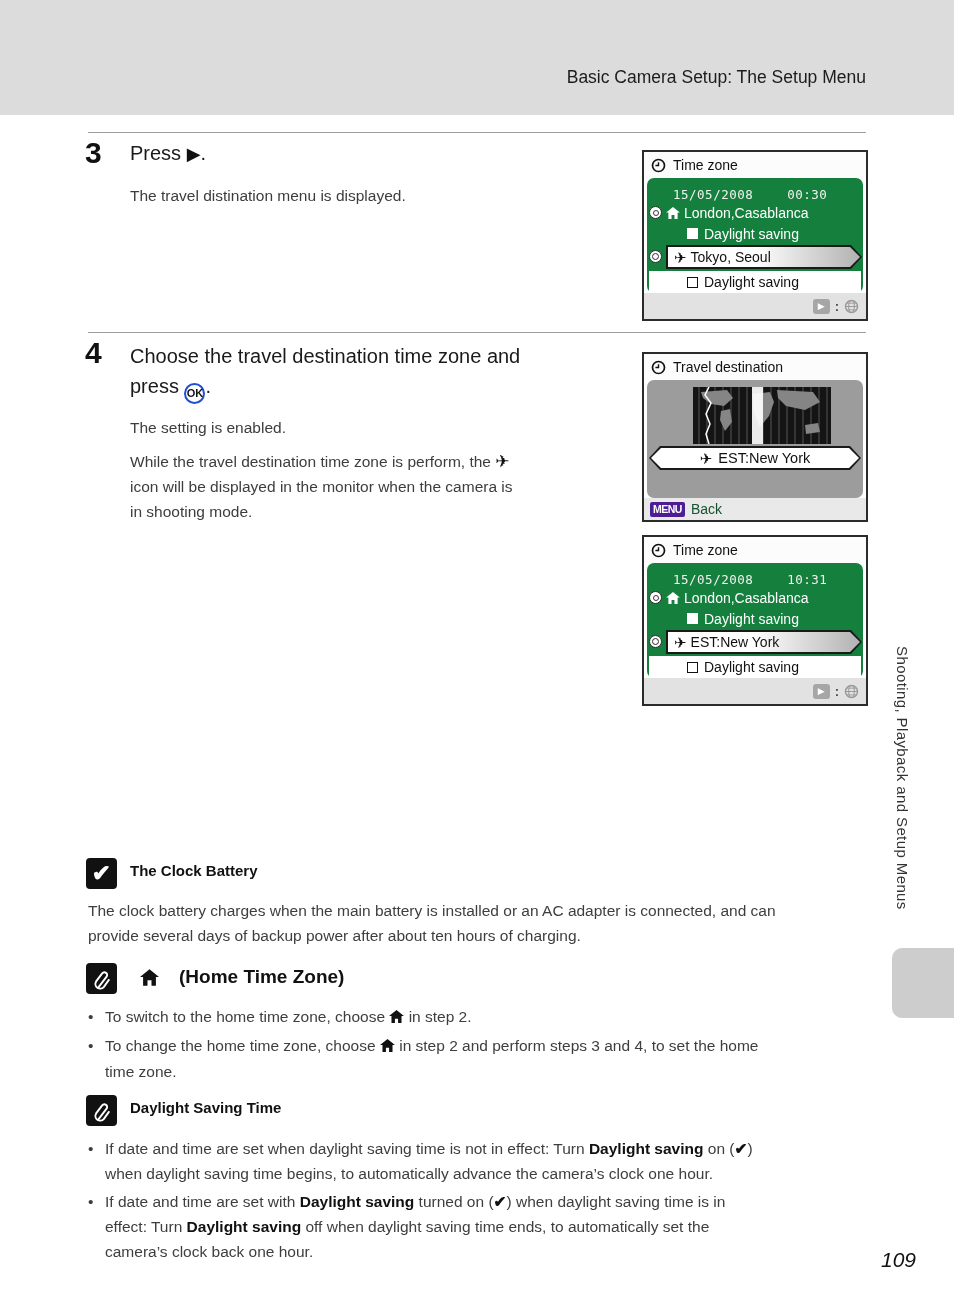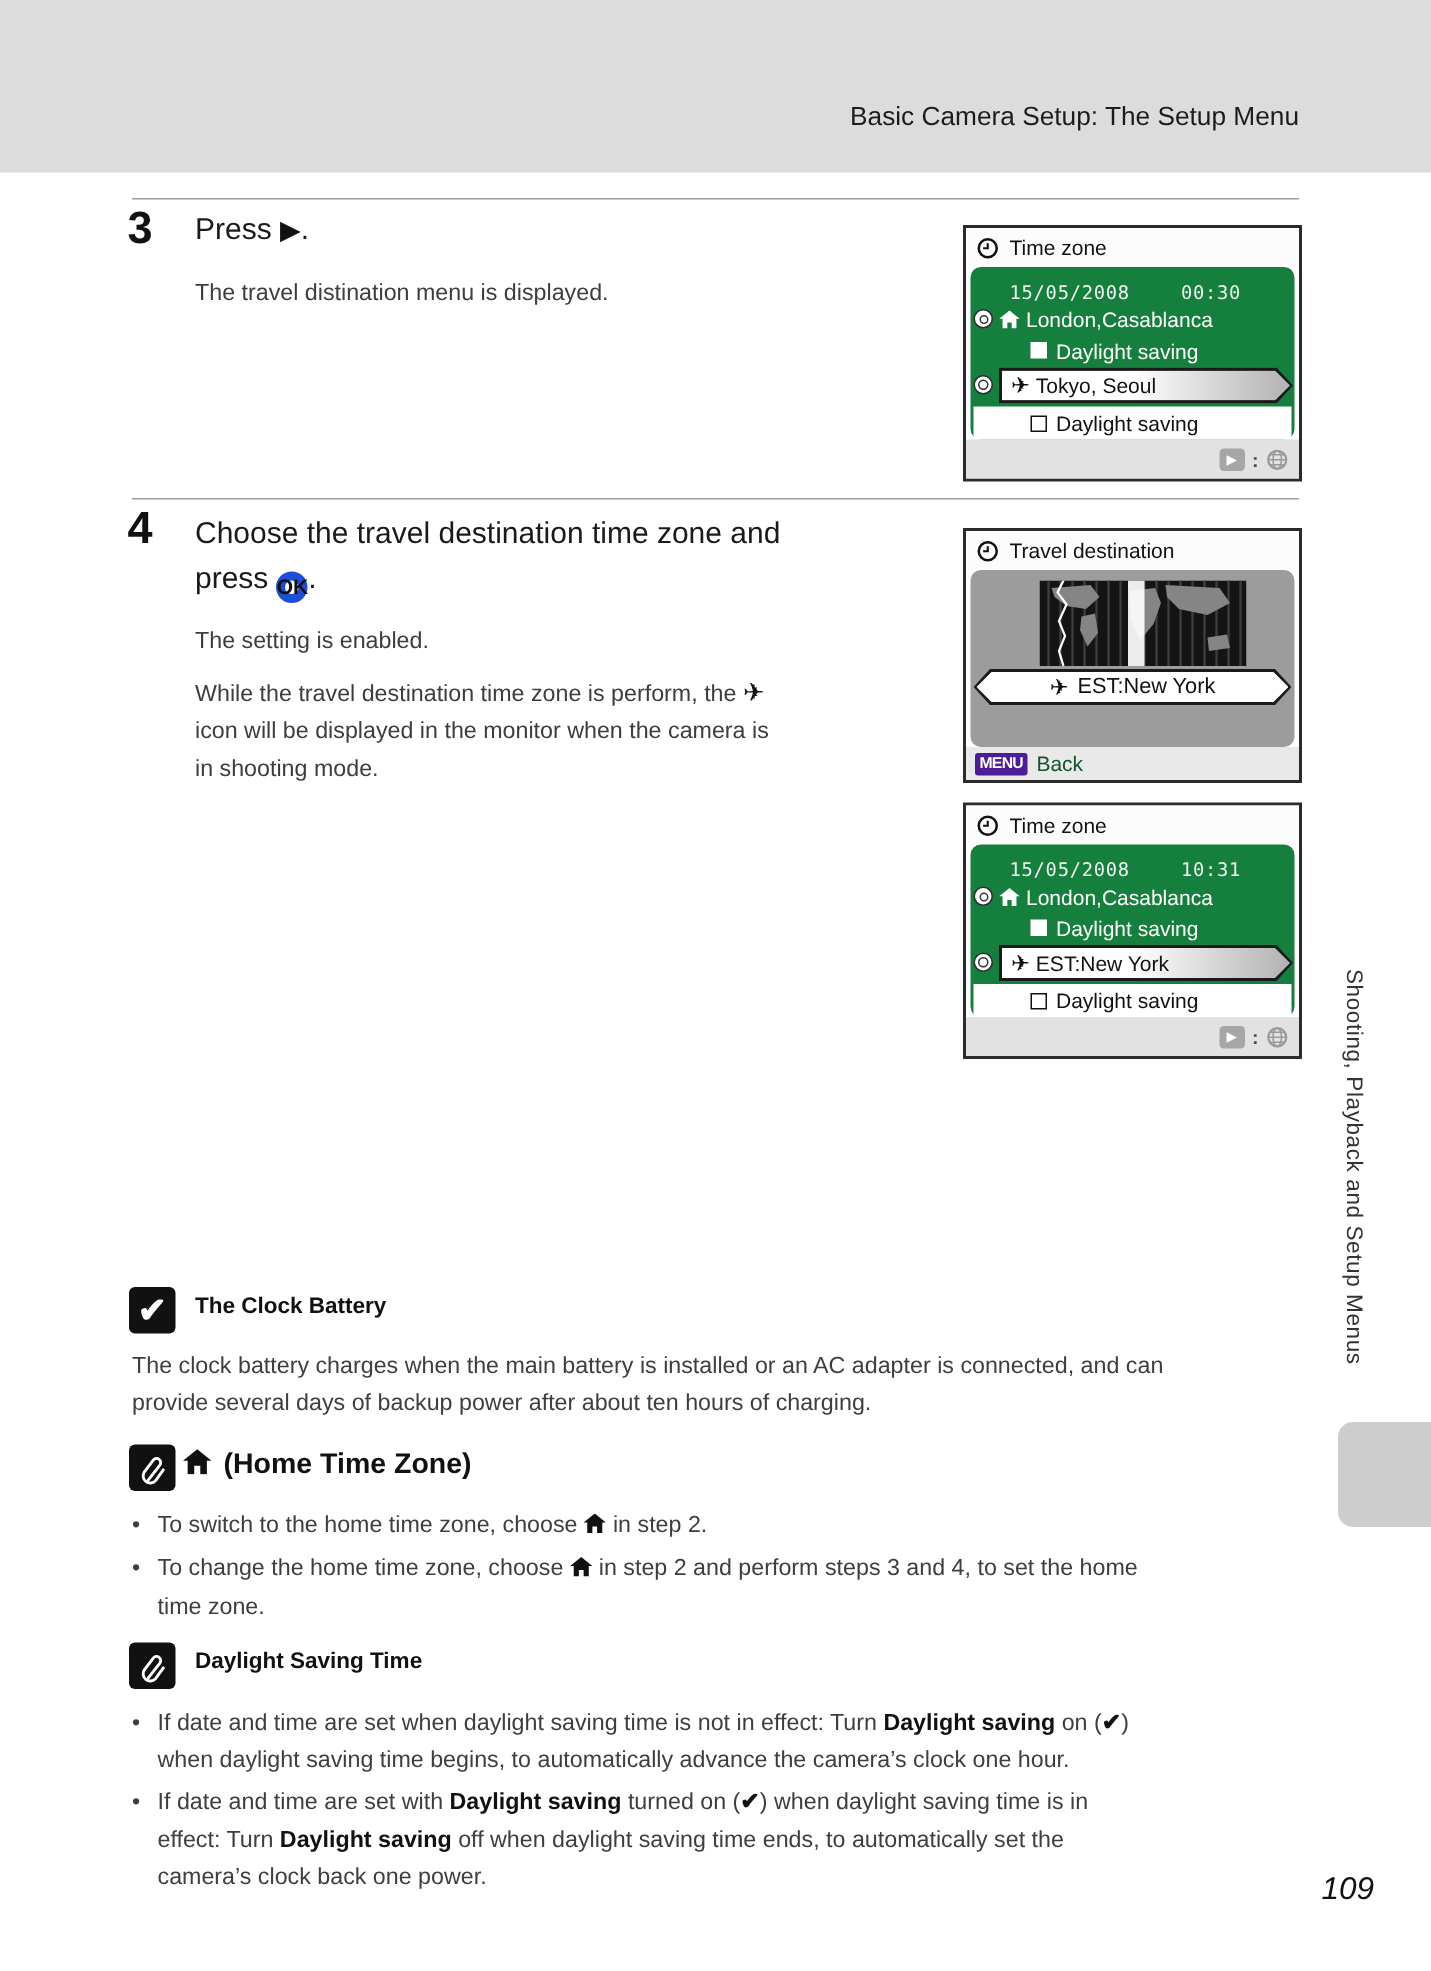--- a/index.html
+++ b/index.html
@@ -10,22 +10,22 @@
   }
   
   .header-bar { position:absolute; left:0; top:0; width:954px; height:115px; background:#dcdcdc; }
   .header-title { position:absolute; top:67px; right:88px; font-size:17.5px; color:#1c1c1c; }
   .hrule { position:absolute; left:88px; width:778px; height:1px; background:#9e9e9e; }
   
   .step-number { position:absolute; left:85px; font-size:30px; font-weight:bold; color:#111; }
   .step-title { position:absolute; left:130px; font-size:20px; color:#1a1a1a; }
   .step-desc { position:absolute; left:130px; font-size:15.5px; color:#3d3d3d; line-height:25px; }
   .press-arrow { font-size:18px; color:#111; }
-  .ok-icon { display:inline-flex; width:21px; height:21px; border:6px solid #1d4ed8; border-radius:50%;
-    align-items:center; justify-content:center; font-size:14px; font-weight:bold; color:#111;
+  .ok-icon { display:inline-flex; width:21px; height:21px; border:2px solid #1d4ed8; border-radius:50%;
+    align-items:center; justify-content:center; font-size:11px; font-weight:bold; color:#111;
     vertical-align:-4px; }
   .plane-inline { font-size:17px; color:#111; }
   
   .screen { position:absolute; left:642px; width:226px; background:#fff; border:2px solid #2b2b2b; }
   .scr-header { height:26px; display:flex; align-items:center; gap:7px; padding-left:7px;
     font-size:14px; color:#111; background:#fcfcfc; }
   .scr-footer { position:absolute; left:0; right:0; bottom:0; height:26px; background:#e2e2e2;
     display:flex; align-items:center; justify-content:flex-end; gap:5px; padding-right:7px; }
   .dpad-right { width:17px; height:15px; background:#a6a6a6; border-radius:3px; color:#fff;
     font-size:9px; display:flex; align-items:center; justify-content:center; flex:none; }
@@ -67,21 +67,21 @@
   .trav-footer { position:absolute; left:0; right:0; bottom:0; height:22px; background:#e9e9e9;
     display:flex; align-items:center; gap:6px; padding-left:6px; }
   .menu-badge { background:#4c1d95; color:#fff; font-size:10.5px; font-weight:bold;
     padding:1.5px 3px; border-radius:2px; letter-spacing:-0.5px; }
   .back-label { color:#14532d; font-size:14px; }
   
   .note-icon { position:absolute; left:86px; width:31px; height:31px; background:#111;
     border-radius:4px; color:#fff; display:flex; align-items:center; justify-content:center; }
   .note-check { font-size:23px; font-weight:bold; line-height:1; }
   .note-title { position:absolute; left:130px; font-size:15px; font-weight:bold; color:#111; }
-  .note-title-row { position:absolute; left:122px; display:flex; gap:8px;
+  .note-title-row { position:absolute; left:140px; display:flex; align-items:center; gap:20px;
     font-size:19px; font-weight:bold; color:#111; }
   .note-body { position:absolute; left:88px; font-size:15.5px; color:#3e3e3e; line-height:24.5px; }
   .bullets { position:absolute; left:88px; font-size:15.5px; color:#3e3e3e; line-height:25px; }
   .bullet { display:flex; }
   .bullet + .bullet { margin-top:3px; }
   .bullet-dot { width:17px; flex:none; color:#3e3e3e; }
   .bold { font-weight:bold; color:#111; }
   .check-inline { font-weight:bold; color:#111; }
   .home-inline { display:inline-block; vertical-align:-1px; }
   
@@ -332,21 +332,21 @@
       <div>
         <span style="display:block;"><span>If date and time are set when daylight saving time is not in effect: Turn </span><span class="bold">Daylight saving</span><span> on (</span><span class="check-inline">✔</span><span>)</span></span>
         <span style="display:block;">when daylight saving time begins, to automatically advance the camera’s clock one hour.</span>
       </div>
     </div>
     <div class="bullet">
       <span class="bullet-dot">•</span>
       <div>
         <span style="display:block;"><span>If date and time are set with </span><span class="bold">Daylight saving</span><span> turned on (</span><span class="check-inline">✔</span><span>) when daylight saving time is in</span></span>
         <span style="display:block;"><span>effect: Turn </span><span class="bold">Daylight saving</span><span> off when daylight saving time ends, to automatically set the</span></span>
-        <span style="display:block;">camera’s clock back one power.</span>
+        <span style="display:block;">camera’s clock back one hour.</span>
       </div>
     </div>
   </div>
 
   <div class="sidebar-label">Shooting, Playback and Setup Menus</div>
   <div class="sidebar-tab"></div>
   <div class="page-number">109</div>
 
 </div>
 

